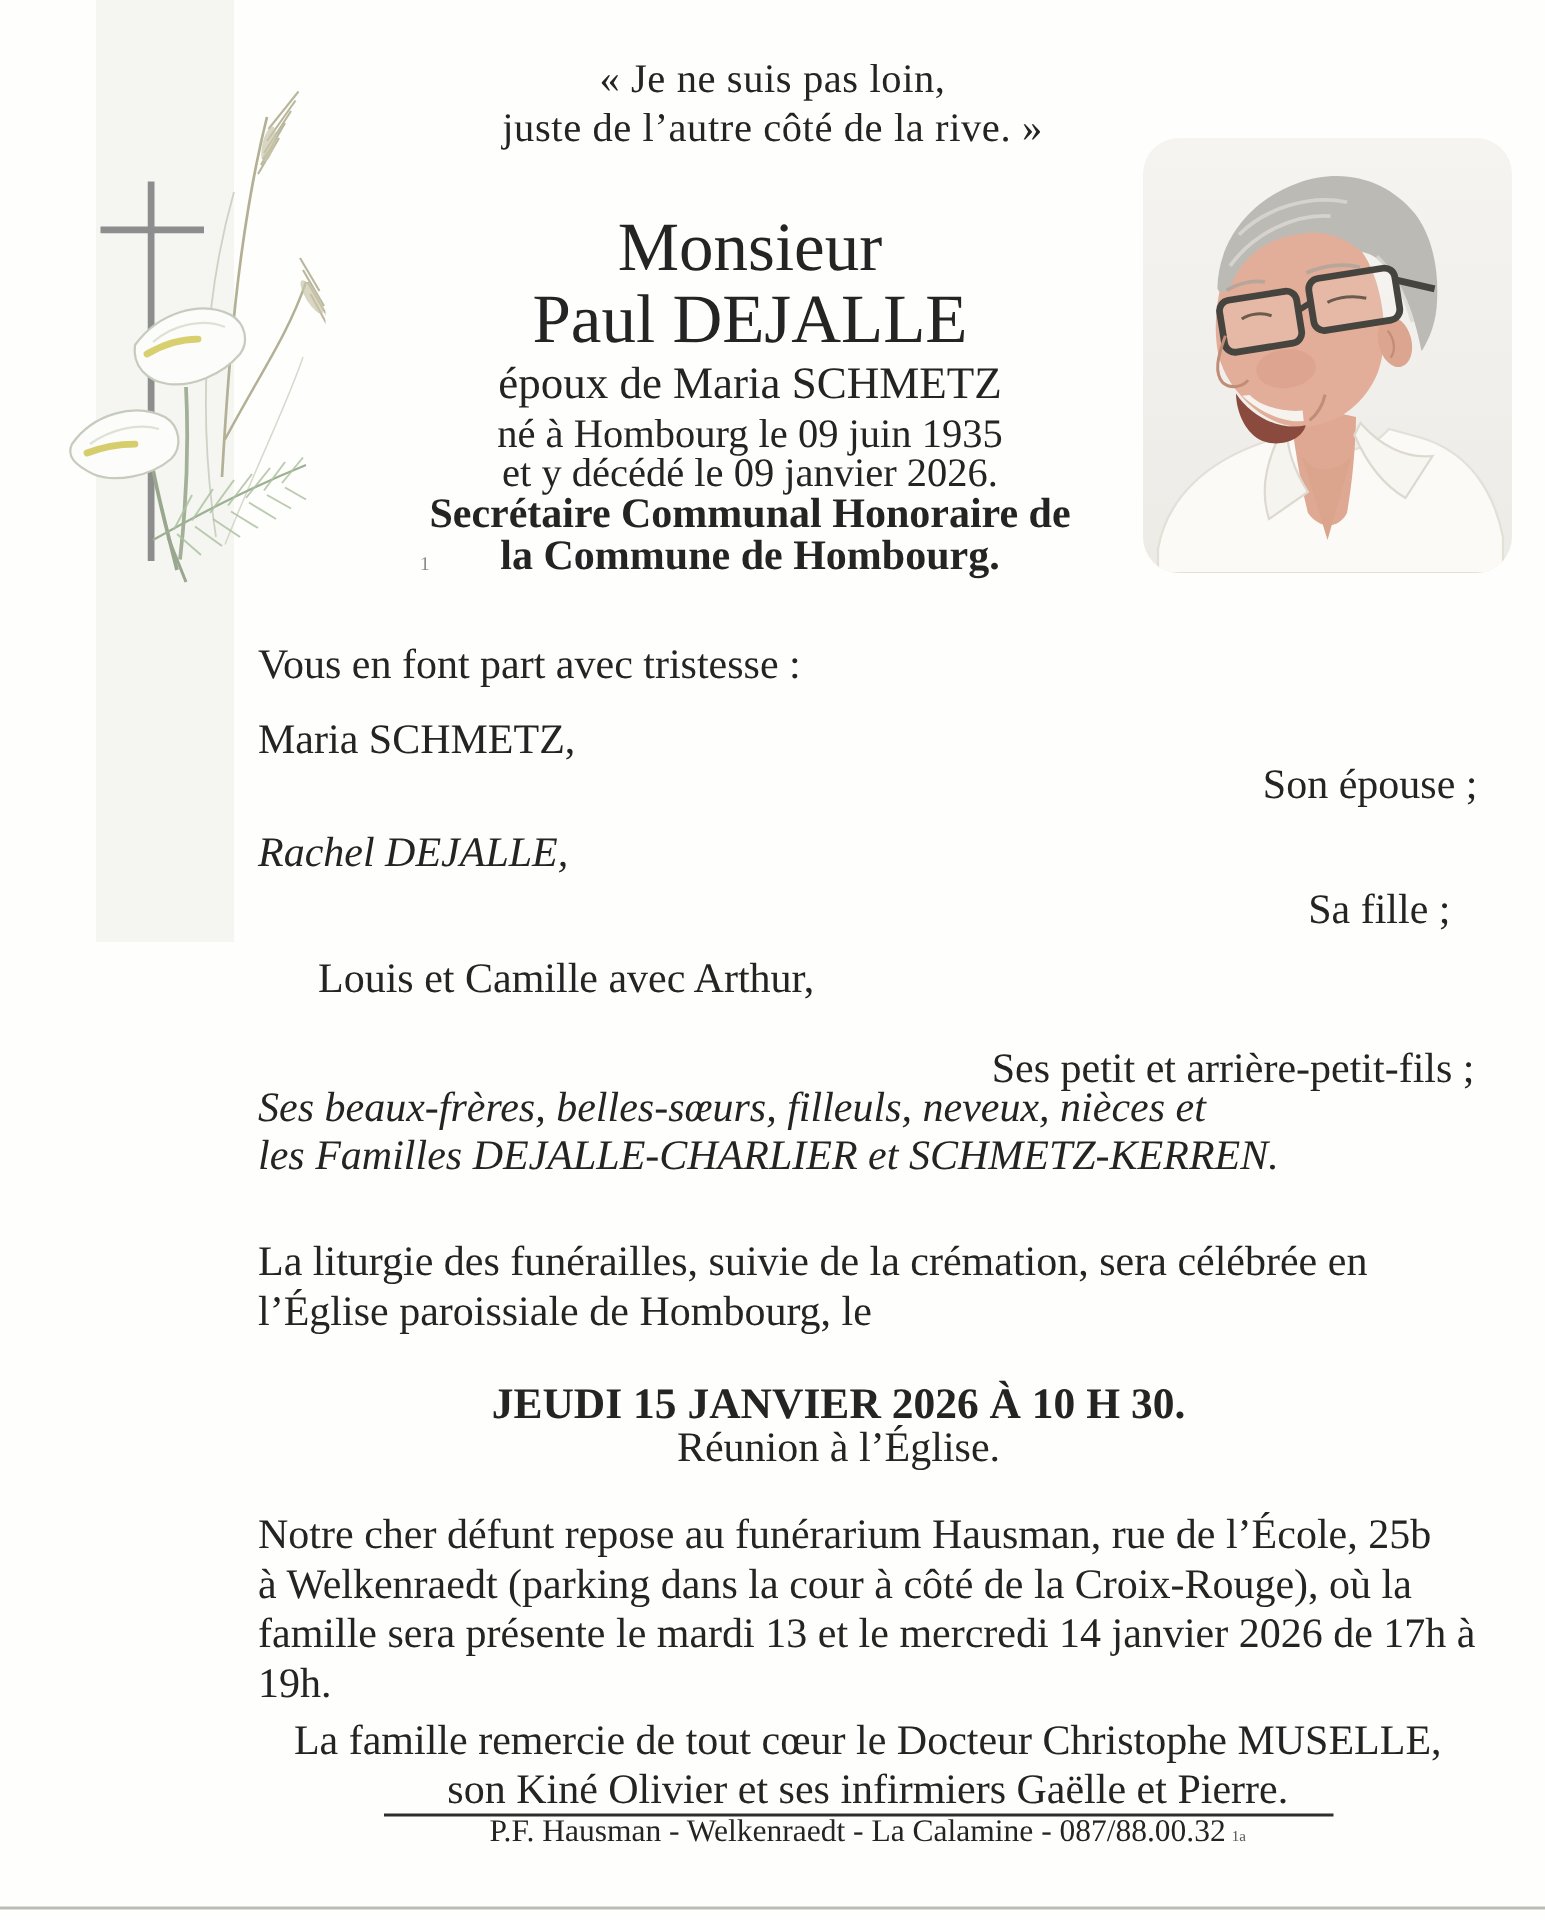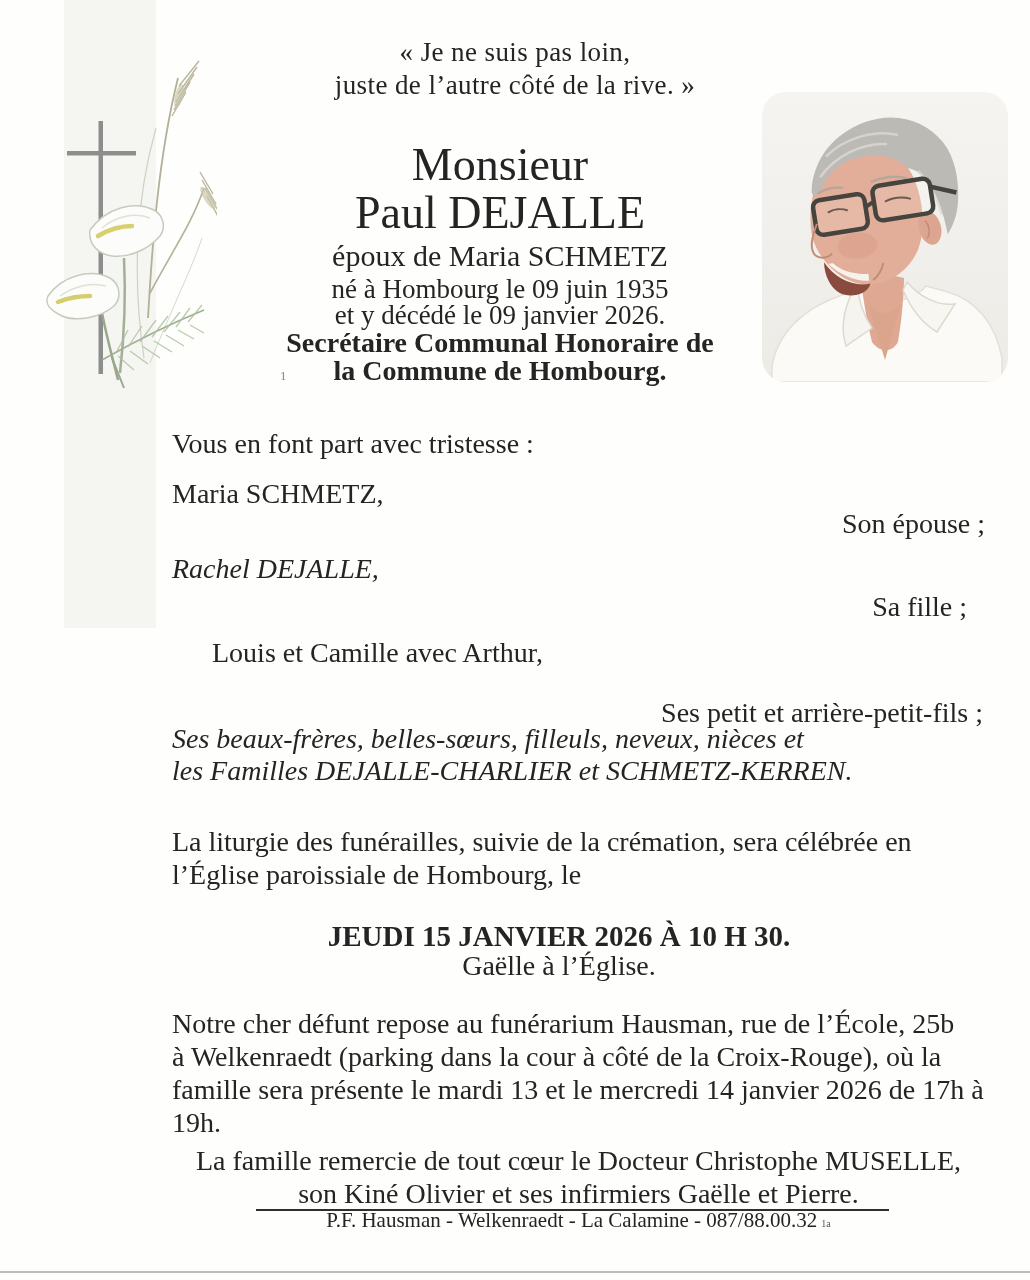--- a/index.html
+++ b/index.html
@@ -190,21 +190,21 @@
     <div>Ses beaux-frères, belles-sœurs, filleuls, neveux, nièces et</div>
     <div>les Familles DEJALLE-CHARLIER et SCHMETZ-KERREN.</div>
   </div>
 
   <div class="block33" style="top:825px;">
     <div>La liturgie des funérailles, suivie de la crémation, sera célébrée en</div>
     <div>l’Église paroissiale de Hombourg, le</div>
   </div>
 
   <div class="cline c-date" style="top:920px;">JEUDI 15 JANVIER 2026 À 10 H 30.</div>
-  <div class="cline c-meet" style="top:950px;">Gaëlle à l’Église.</div>
+  <div class="cline c-meet" style="top:950px;">Réunion à l’Église.</div>
 
   <div class="block33" style="top:1007px;">
     <div>Notre cher défunt repose au funérarium Hausman, rue de l’École, 25b</div>
     <div>à Welkenraedt (parking dans la cour à côté de la Croix-Rouge), où la</div>
     <div>famille sera présente le mardi 13 et le mercredi 14 janvier 2026 de 17h à</div>
     <div>19h.</div>
   </div>
 
   <div class="thanks" style="top:1144px;">La famille remercie de tout cœur le Docteur Christophe MUSELLE,</div>
   <div class="thanks" style="top:1177px;">son Kiné Olivier et ses infirmiers Gaëlle et Pierre.</div>

